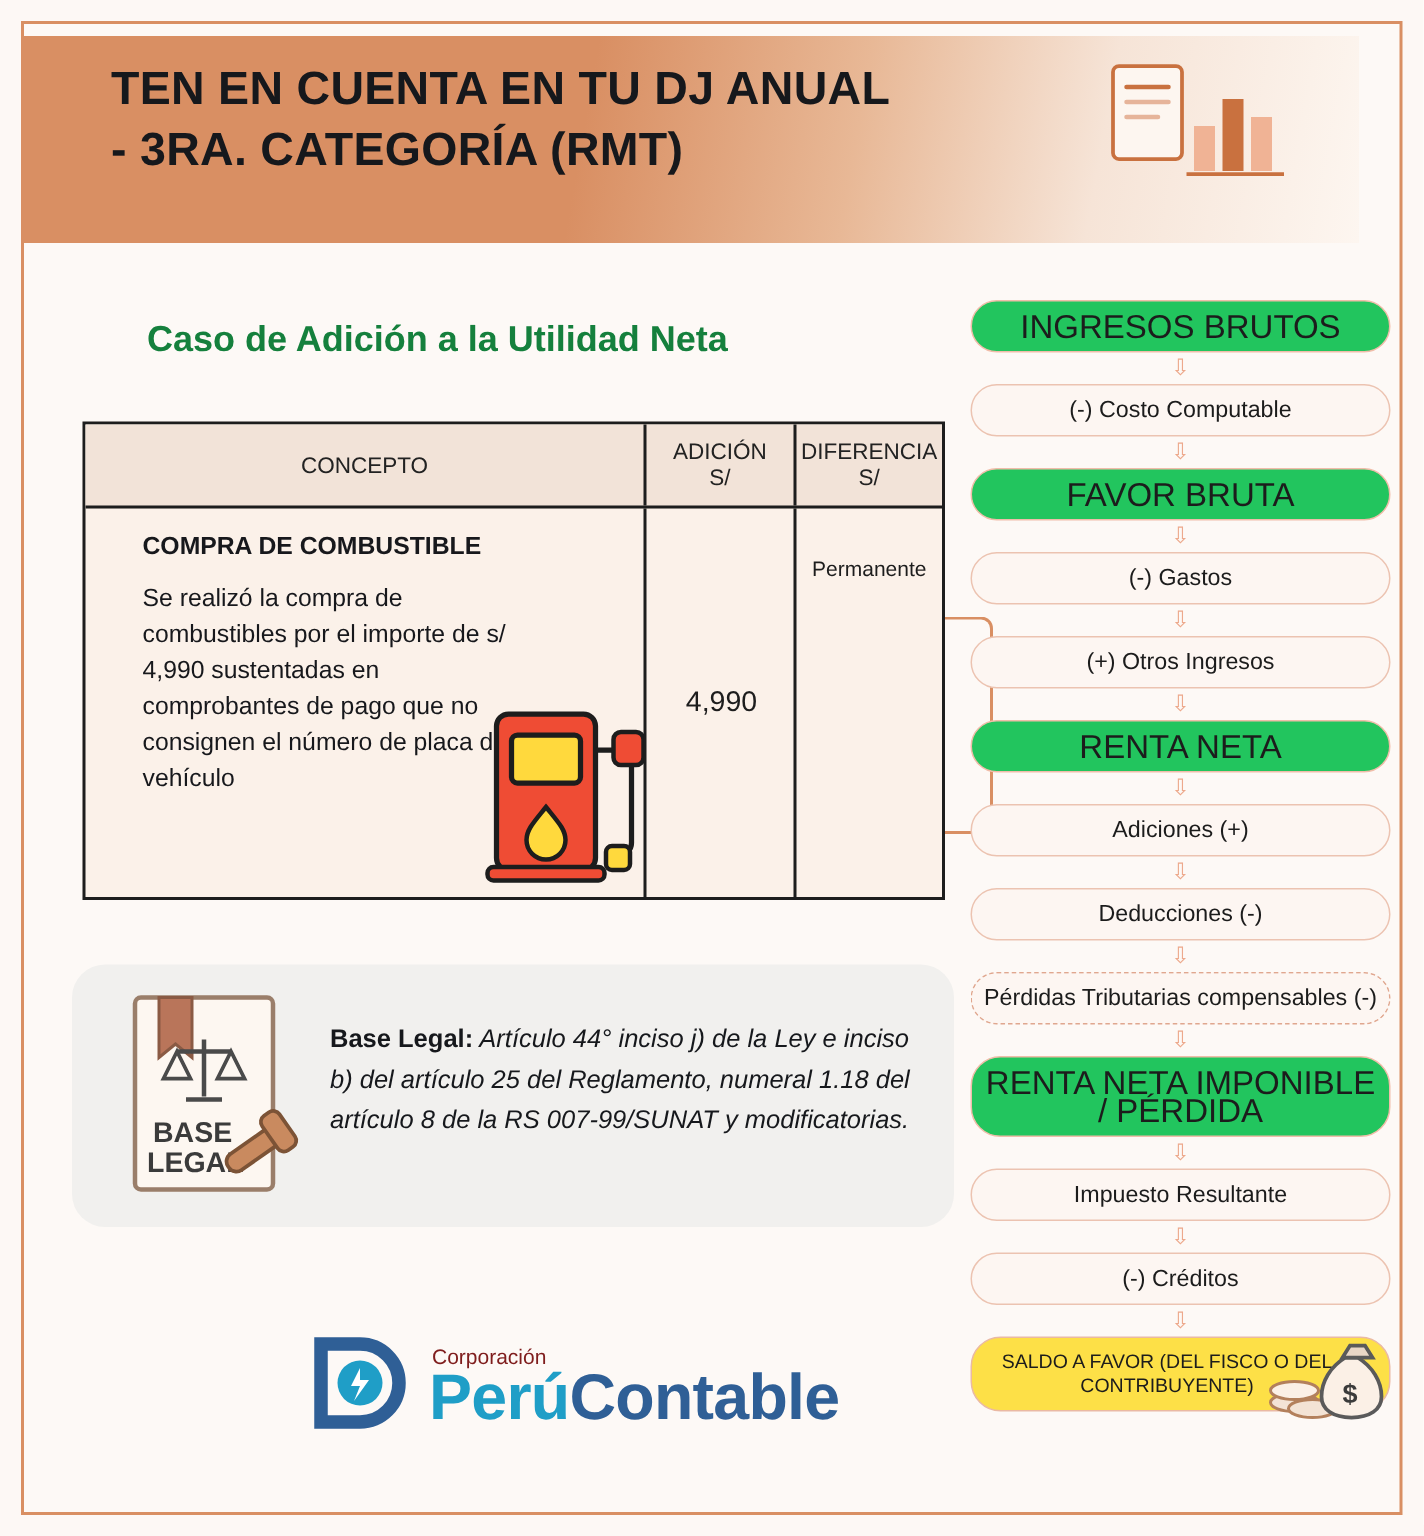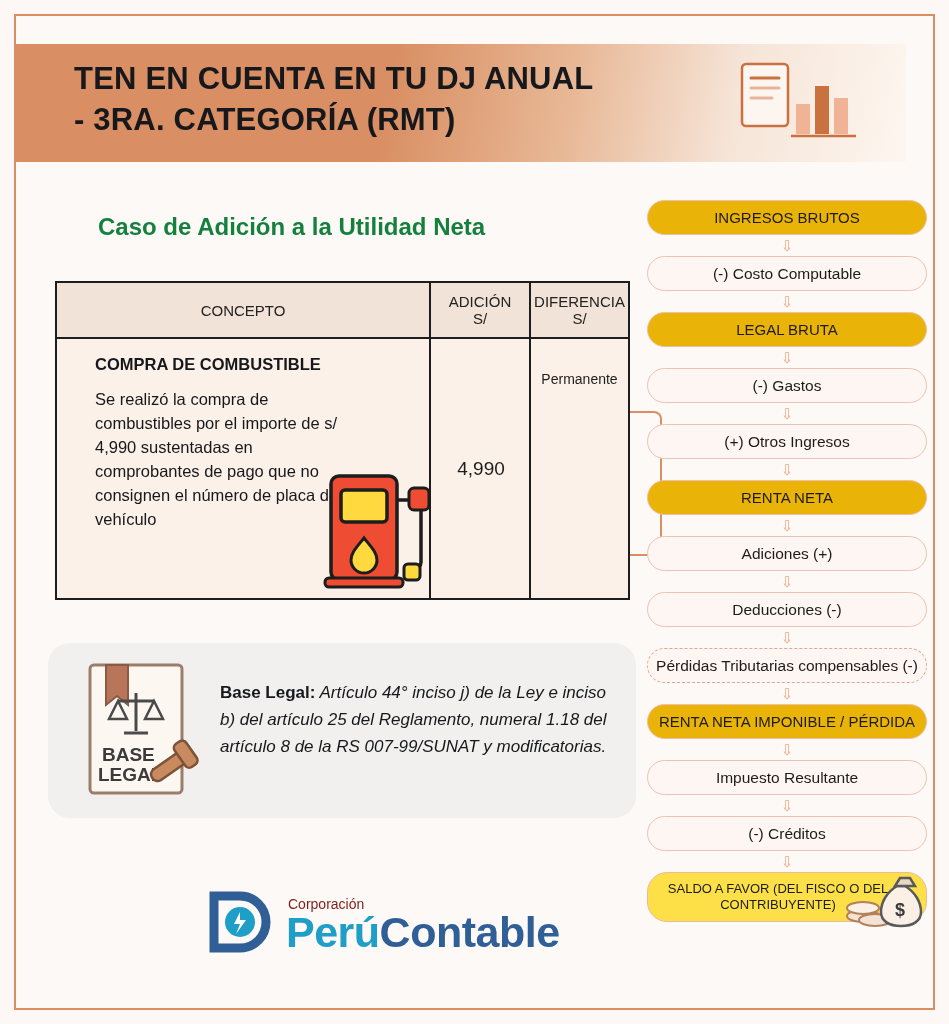--- a/index.html
+++ b/index.html
@@ -31,23 +31,22 @@
     background: #fdf9f6;
     box-sizing: border-box;
   }
 
   
   .header {
     position: absolute;
     left: 16px;
     top: 24px;
     width: 890px;
-    height: 118px;
+    height: 138px;
     background: linear-gradient(100deg, #d98f63 0%, #d98f63 42%, #e8b896 62%, #f6e4d7 80%, #fdf6f0 100%);
-    margin-top: 20px;
   }
   .header-title {
     position: absolute;
     left: 58px;
     top: 14px;
     width: 700px;
     color: #16181c;
     font-weight: bold;
     font-size: 31px;
     line-height: 41px;
@@ -215,23 +214,23 @@
     border-radius: 20px;
     border: 1.5px solid #eab9a4;
     background: #fdeee7;
     color: #1c1c1c;
     text-align: center;
     padding: 7px 6px;
     font-size: 15.5px;
     line-height: 19px;
   }
   .flow-item.strong {
-    background: #eab308;
+    background: #22c55e;
     border-color: #f0bda9;
-    font-size: 15px;
+    font-size: 22px;
     text-align: center;
   }
   .flow-item.light {
     background: #fdf6f2;
     border-color: #ecc3b1;
   }
   .flow-item.dashed {
     background: #fdf6f2;
     border-style: dashed;
     border-color: #e0a78f;
@@ -381,21 +380,21 @@
   </div>
 
   <div class="flow">
 
     <div class="flow-item strong">INGRESOS BRUTOS</div>
     <span class="arrow">⇩</span>
 
     <div class="flow-item light">(-) Costo Computable</div>
     <span class="arrow">⇩</span>
 
-    <div class="flow-item strong">LEGAL BRUTA</div>
+    <div class="flow-item strong">FAVOR BRUTA</div>
     <span class="arrow">⇩</span>
 
     <div class="flow-item light">(-) Gastos</div>
     <span class="arrow">⇩</span>
 
     <div class="flow-item light">(+) Otros Ingresos</div>
     <span class="arrow">⇩</span>
 
     <div class="flow-item strong">RENTA NETA</div>
     <span class="arrow">⇩</span>

